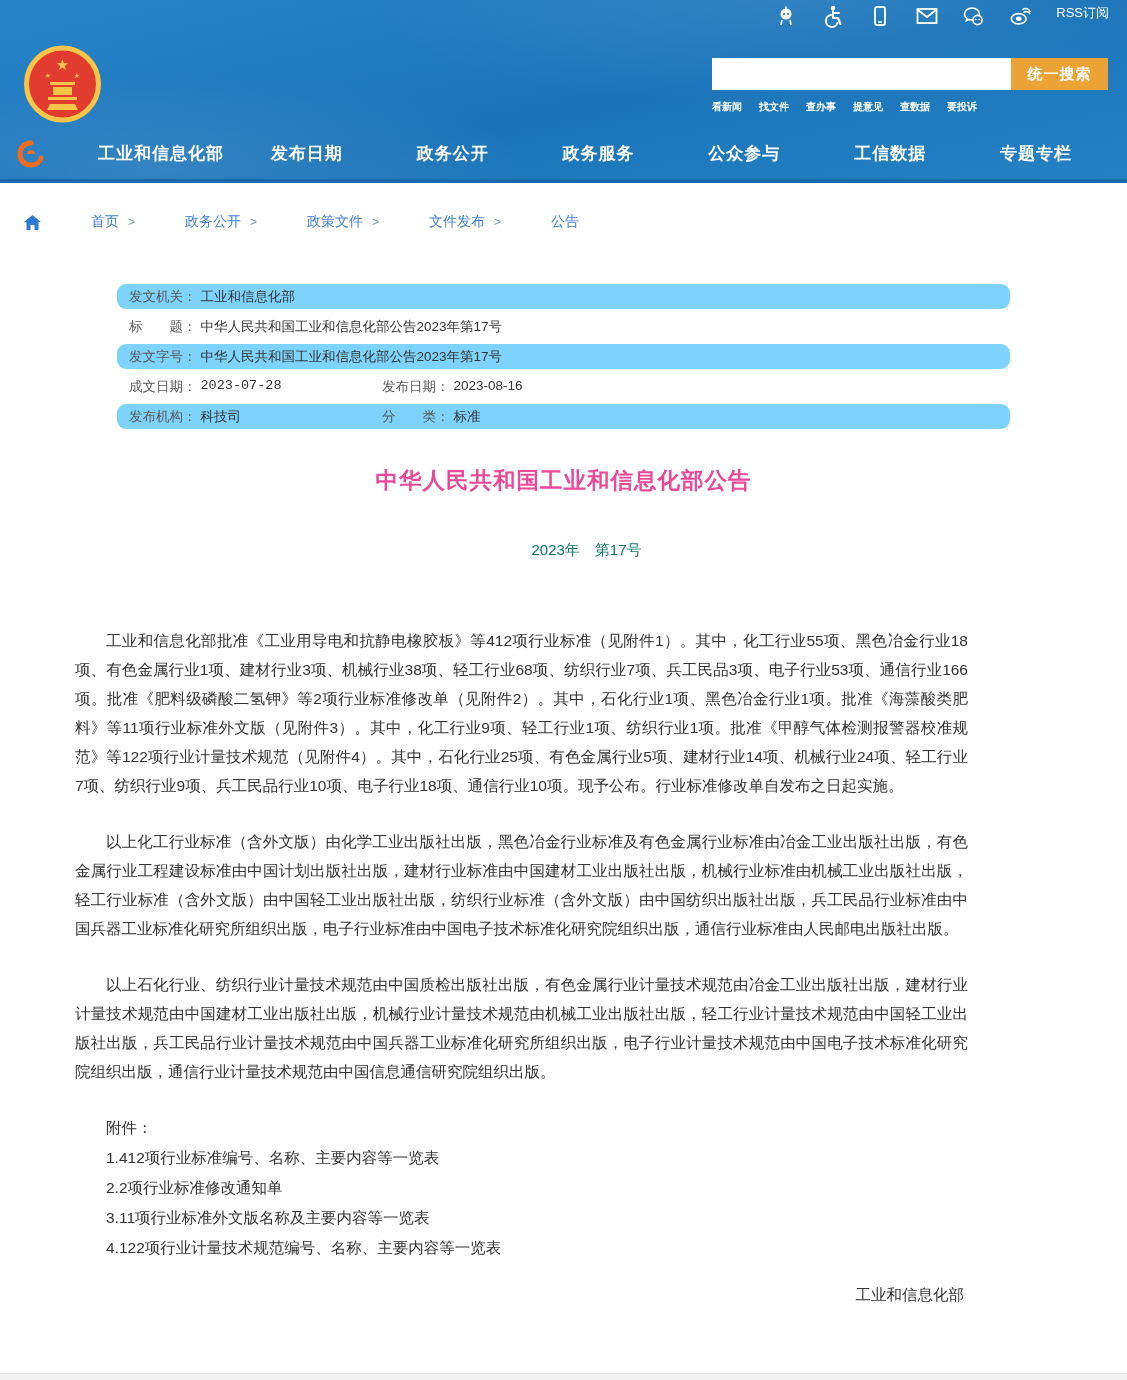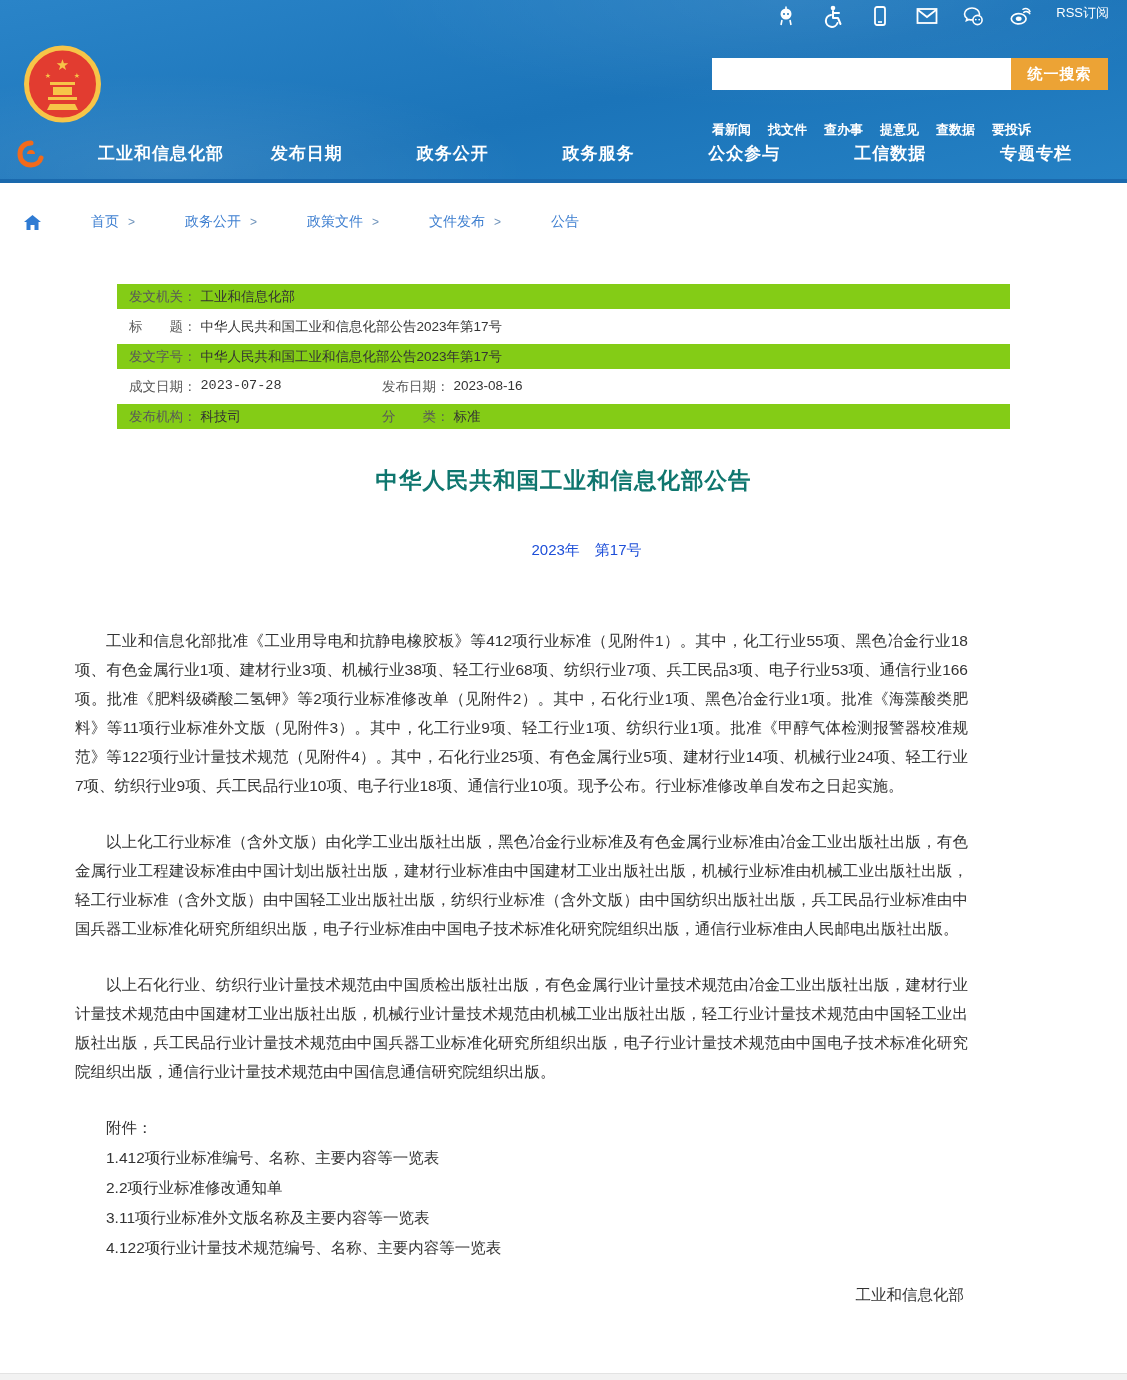--- a/index.html
+++ b/index.html
@@ -52,21 +52,21 @@
     flex: 1; height: 32px; border: none; outline: none;
     background: #fff; padding: 0 10px; font-size: 14px;
   }
   .search-btn {
     width: 97px; height: 32px; border: none; cursor: pointer;
     background: #eca335; color: #fff; font-size: 15px; font-weight: bold;
     letter-spacing: 1px;
   }
   .quick-links { display: flex; gap: 17px; margin-top: 10px; }
   .quick-links a {
-    color: #fff; font-size: 13px; font-weight: bold; text-decoration: none; cursor: pointer; margin-top: 21px;
+    color: #fff; font-size: 10px; font-weight: bold; text-decoration: none; cursor: pointer;
   }
 
   .nav {
     position: absolute; left: 0; right: 0; bottom: 0;
     height: 51px;
     display: flex; align-items: center;
     padding: 0 18px 0 14px;
   }
   .nav-logo { width: 34px; height: 34px; margin-right: 40px; flex: none; }
   .nav-items { flex: 1; display: flex; }
@@ -85,33 +85,33 @@
   .breadcrumb a { color: #3e7fd0; text-decoration: none; cursor: pointer; margin-left: 41px; }
   .breadcrumb .sep { color: #6f93bb; font-size: 12px; }
   .home-icon { width: 17px; height: 15px; display: inline-flex; }
 
   
   .meta-table { width: 893px; margin: 53px 0 0 117px; font-size: 13.5px; }
   .meta-row {
     display: flex; align-items: center;
     min-height: 25px; padding: 3px 12px; margin-bottom: 5px;
   }
-  .meta-row.alt { background: #84cc16; }
+  .meta-row.alt { background: #7dd3fc; border-radius: 9px; }
   .meta-cell { display: flex; }
   .meta-cell.c1 { width: 253px; flex: none; font-family: Liberation Mono, monospace; }
   .meta-cell.full { width: 100%; }
   .meta-label { color: #595959; white-space: pre; }
   .meta-value { color: #333; margin-left: 4px; }
 
   
   .doc-title {
     margin-top: 36px; text-align: center;
-    font-size: 22.5px; font-weight: bold; color: #0f766e; letter-spacing: 1px;
-  }
-  .doc-issue { margin-top: 45px; text-align: center; font-size: 15px; color: #1d4ed8; padding-left: 46px; }
+    font-size: 22.5px; font-weight: bold; color: #ec4899; letter-spacing: 1px;
+  }
+  .doc-issue { margin-top: 45px; text-align: center; font-size: 15px; color: #0f766e; padding-left: 46px; }
 
   .article { width: 893px; margin: 66px 0 0 75px; }
   .article p {
     font-size: 15.5px; line-height: 29px; text-align: justify;
     text-indent: 2em; color: #333; margin-bottom: 27px;
   }
   .attachments { margin: 0 0 0 2em; font-size: 15.5px; line-height: 30px; color: #333; }
   .attachments .att-item { display: block; color: #333; text-decoration: none; cursor: pointer; }
   .signature { margin-top: 17px; text-align: right; font-size: 15.5px; line-height: 30px; color: #333; }
   .signature .sig-org { padding-right: 4px; }

